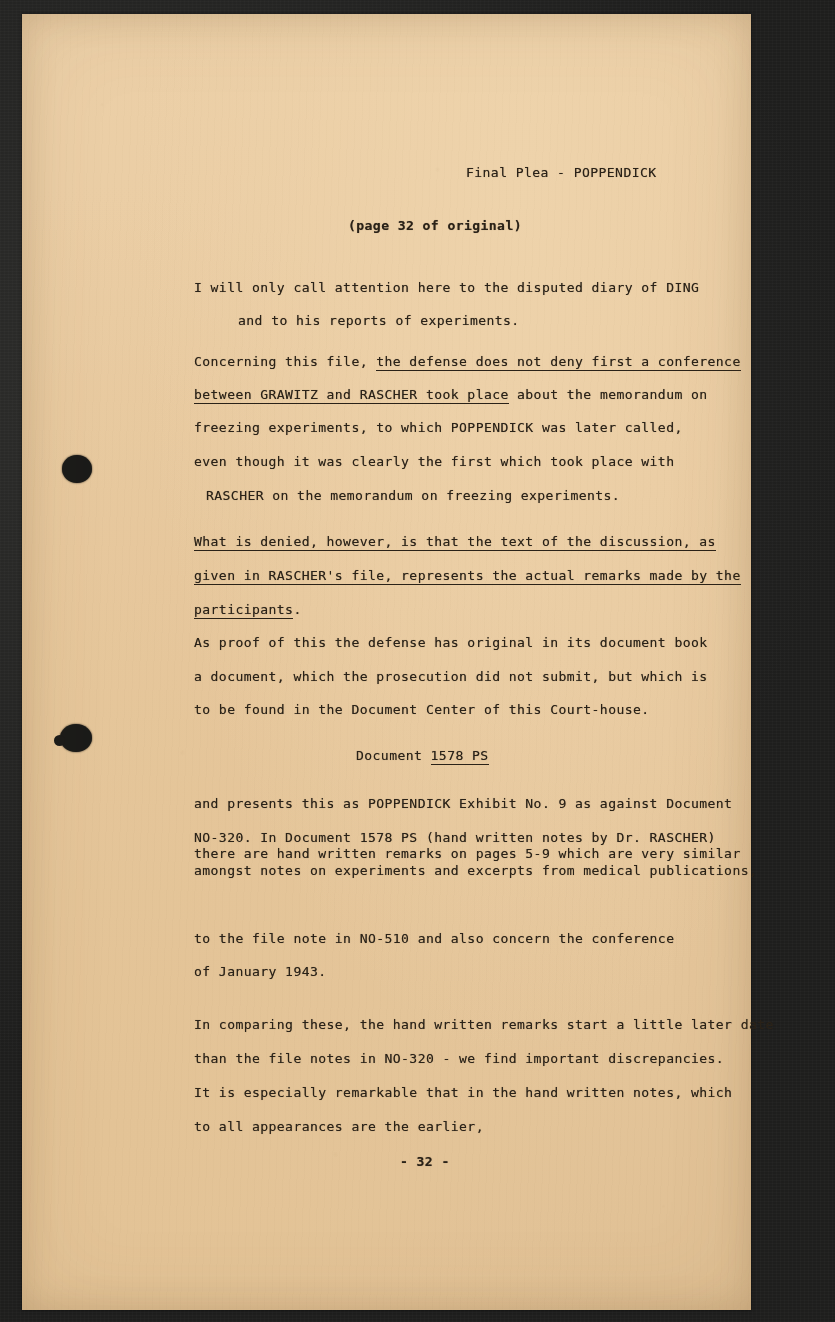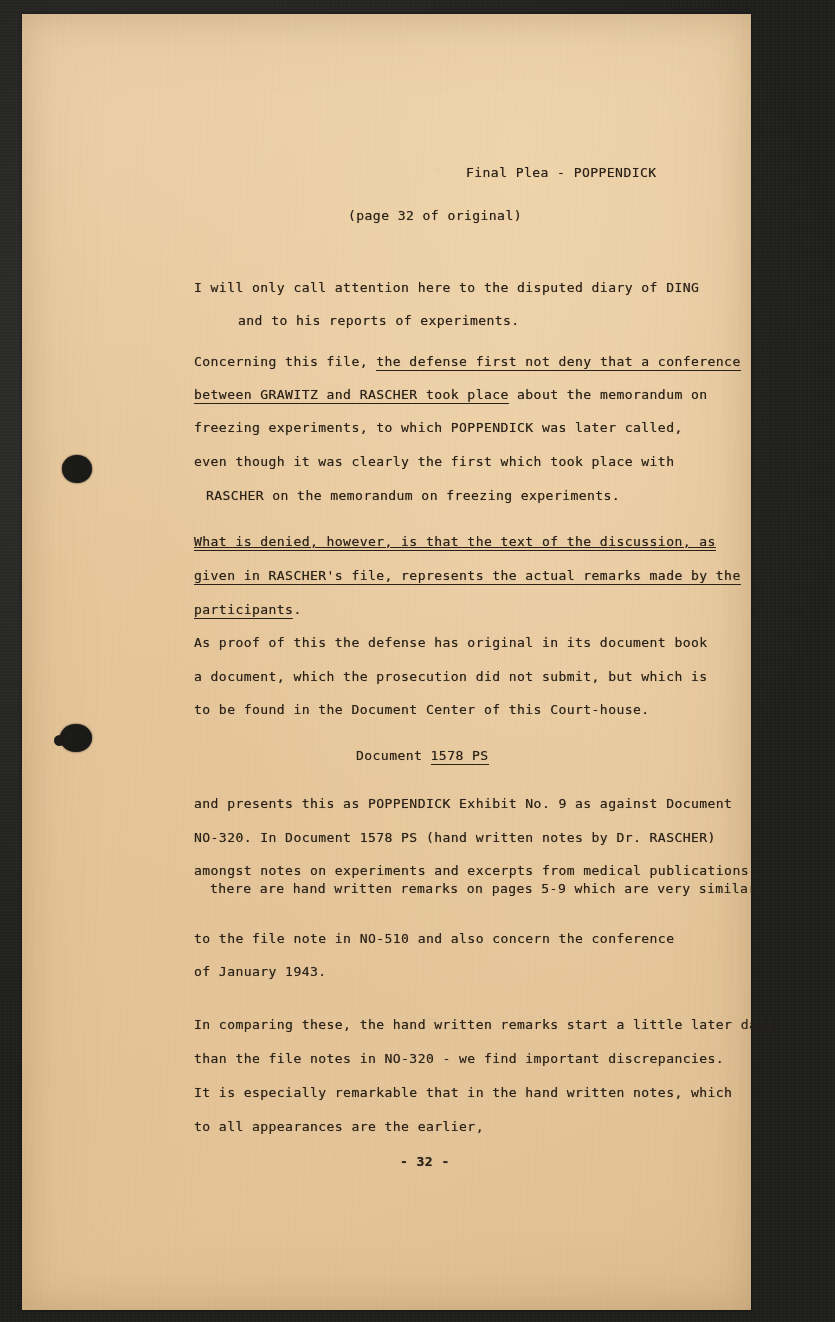--- a/index.html
+++ b/index.html
@@ -104,21 +104,21 @@
 
   .doc-line {
     position: absolute;
     white-space: pre;
     line-height: 1;
     text-shadow: 0 0 .7px rgba(42,34,24,.55);
   }
   .ul { border-bottom: 1px solid #2a2218; padding-bottom: 1px; }
 
   #doc-header    { left: 444px; top: 152px; }
-  #doc-subheader { left: 326px; top: 195px; }
+  #doc-subheader { left: 326px; top: 205px; font-weight: bold; }
 
   #section-document-heading { left: 334px; top: 735px; }
   #page-number              { left: 378px; top: 1141px; font-weight: bold; }
 
   .body-line { left: 172px; }
 </style>
 </head>
 <body>
 
 <div id="scan-backdrop"></div>
@@ -129,35 +129,35 @@
 
   <div id="typed-content" style="color: rgb(42, 34, 24);">
 
     <div class="doc-line" id="doc-header">Final Plea - POPPENDICK</div>
 
     <div class="doc-line" id="doc-subheader">(page 32 of original)</div>
 
     <div id="body-lines">
         <div class="doc-line body-line" style="top: 267px;"><span>I will only call attention here to the disputed diary of DING</span></div>
         <div class="doc-line body-line" style="top: 300px; margin-left: 44px;"><span>and to his reports of experiments.</span></div>
-        <div class="doc-line body-line" style="top: 341px;"><span>Concerning this file, </span><span class="ul">the defense first not deny that a conference</span></div>
+        <div class="doc-line body-line" style="top: 341px;"><span>Concerning this file, </span><span class="ul">the defense does not deny first a conference</span></div>
         <div class="doc-line body-line" style="top: 374px;"><span class="ul">between GRAWITZ and RASCHER took place</span><span> about the memorandum on</span></div>
         <div class="doc-line body-line" style="top: 407px;"><span>freezing experiments, to which POPPENDICK was later called,</span></div>
         <div class="doc-line body-line" style="top: 441px;"><span>even though it was clearly the first which took place with</span></div>
         <div class="doc-line body-line" style="top: 475px; padding-left: 12px;"><span>RASCHER on the memorandum on freezing experiments.</span></div>
-        <div class="doc-line body-line" style="top: 521px; text-decoration: underline;"><span class="ul">What is denied, however, is that the text of the discussion, as</span></div>
+        <div class="doc-line body-line" style="top: 521px;"><span class="ul">What is denied, however, is that the text of the discussion, as</span></div>
         <div class="doc-line body-line" style="top: 555px;"><span class="ul">given in RASCHER's file, represents the actual remarks made by the</span></div>
         <div class="doc-line body-line" style="top: 589px;"><span class="ul">participants</span><span>.</span></div>
         <div class="doc-line body-line" style="top: 622px;"><span>As proof of this the defense has original in its document book</span></div>
         <div class="doc-line body-line" style="top: 656px;"><span>a document, which the prosecution did not submit, but which is</span></div>
         <div class="doc-line body-line" style="top: 689px;"><span>to be found in the Document Center of this Court-house.</span></div>
         <div class="doc-line body-line" style="top: 783px;"><span>and presents this as POPPENDICK Exhibit No. 9 as against Document</span></div>
         <div class="doc-line body-line" style="top: 817px;"><span>NO-320. In Document 1578 PS (hand written notes by Dr. RASCHER)</span></div>
         <div class="doc-line body-line" style="top: 850px;"><span>amongst notes on experiments and excerpts from medical publications,</span></div>
-        <div class="doc-line body-line" style="top: 868px; margin-left: 16px;"><span>there are hand written remarks on pages 5-9 which are very similar</span></div>
+        <div class="doc-line body-line" style="top: 833px;"><span>there are hand written remarks on pages 5-9 which are very similar</span></div>
         <div class="doc-line body-line" style="top: 918px;"><span>to the file note in NO-510 and also concern the conference</span></div>
         <div class="doc-line body-line" style="top: 951px;"><span>of January 1943.</span></div>
         <div class="doc-line body-line" style="top: 1004px;"><span>In comparing these, the hand written remarks start a little later date</span></div>
         <div class="doc-line body-line" style="top: 1038px;"><span>than the file notes in NO-320 - we find important discrepancies.</span></div>
         <div class="doc-line body-line" style="top: 1072px;"><span>It is especially remarkable that in the hand written notes, which</span></div>
         <div class="doc-line body-line" style="top: 1106px;"><span>to all appearances are the earlier,</span></div>
       </div>
 
     <div class="doc-line" id="section-document-heading"><span>Document </span><span class="ul">1578 PS</span></div>
 

